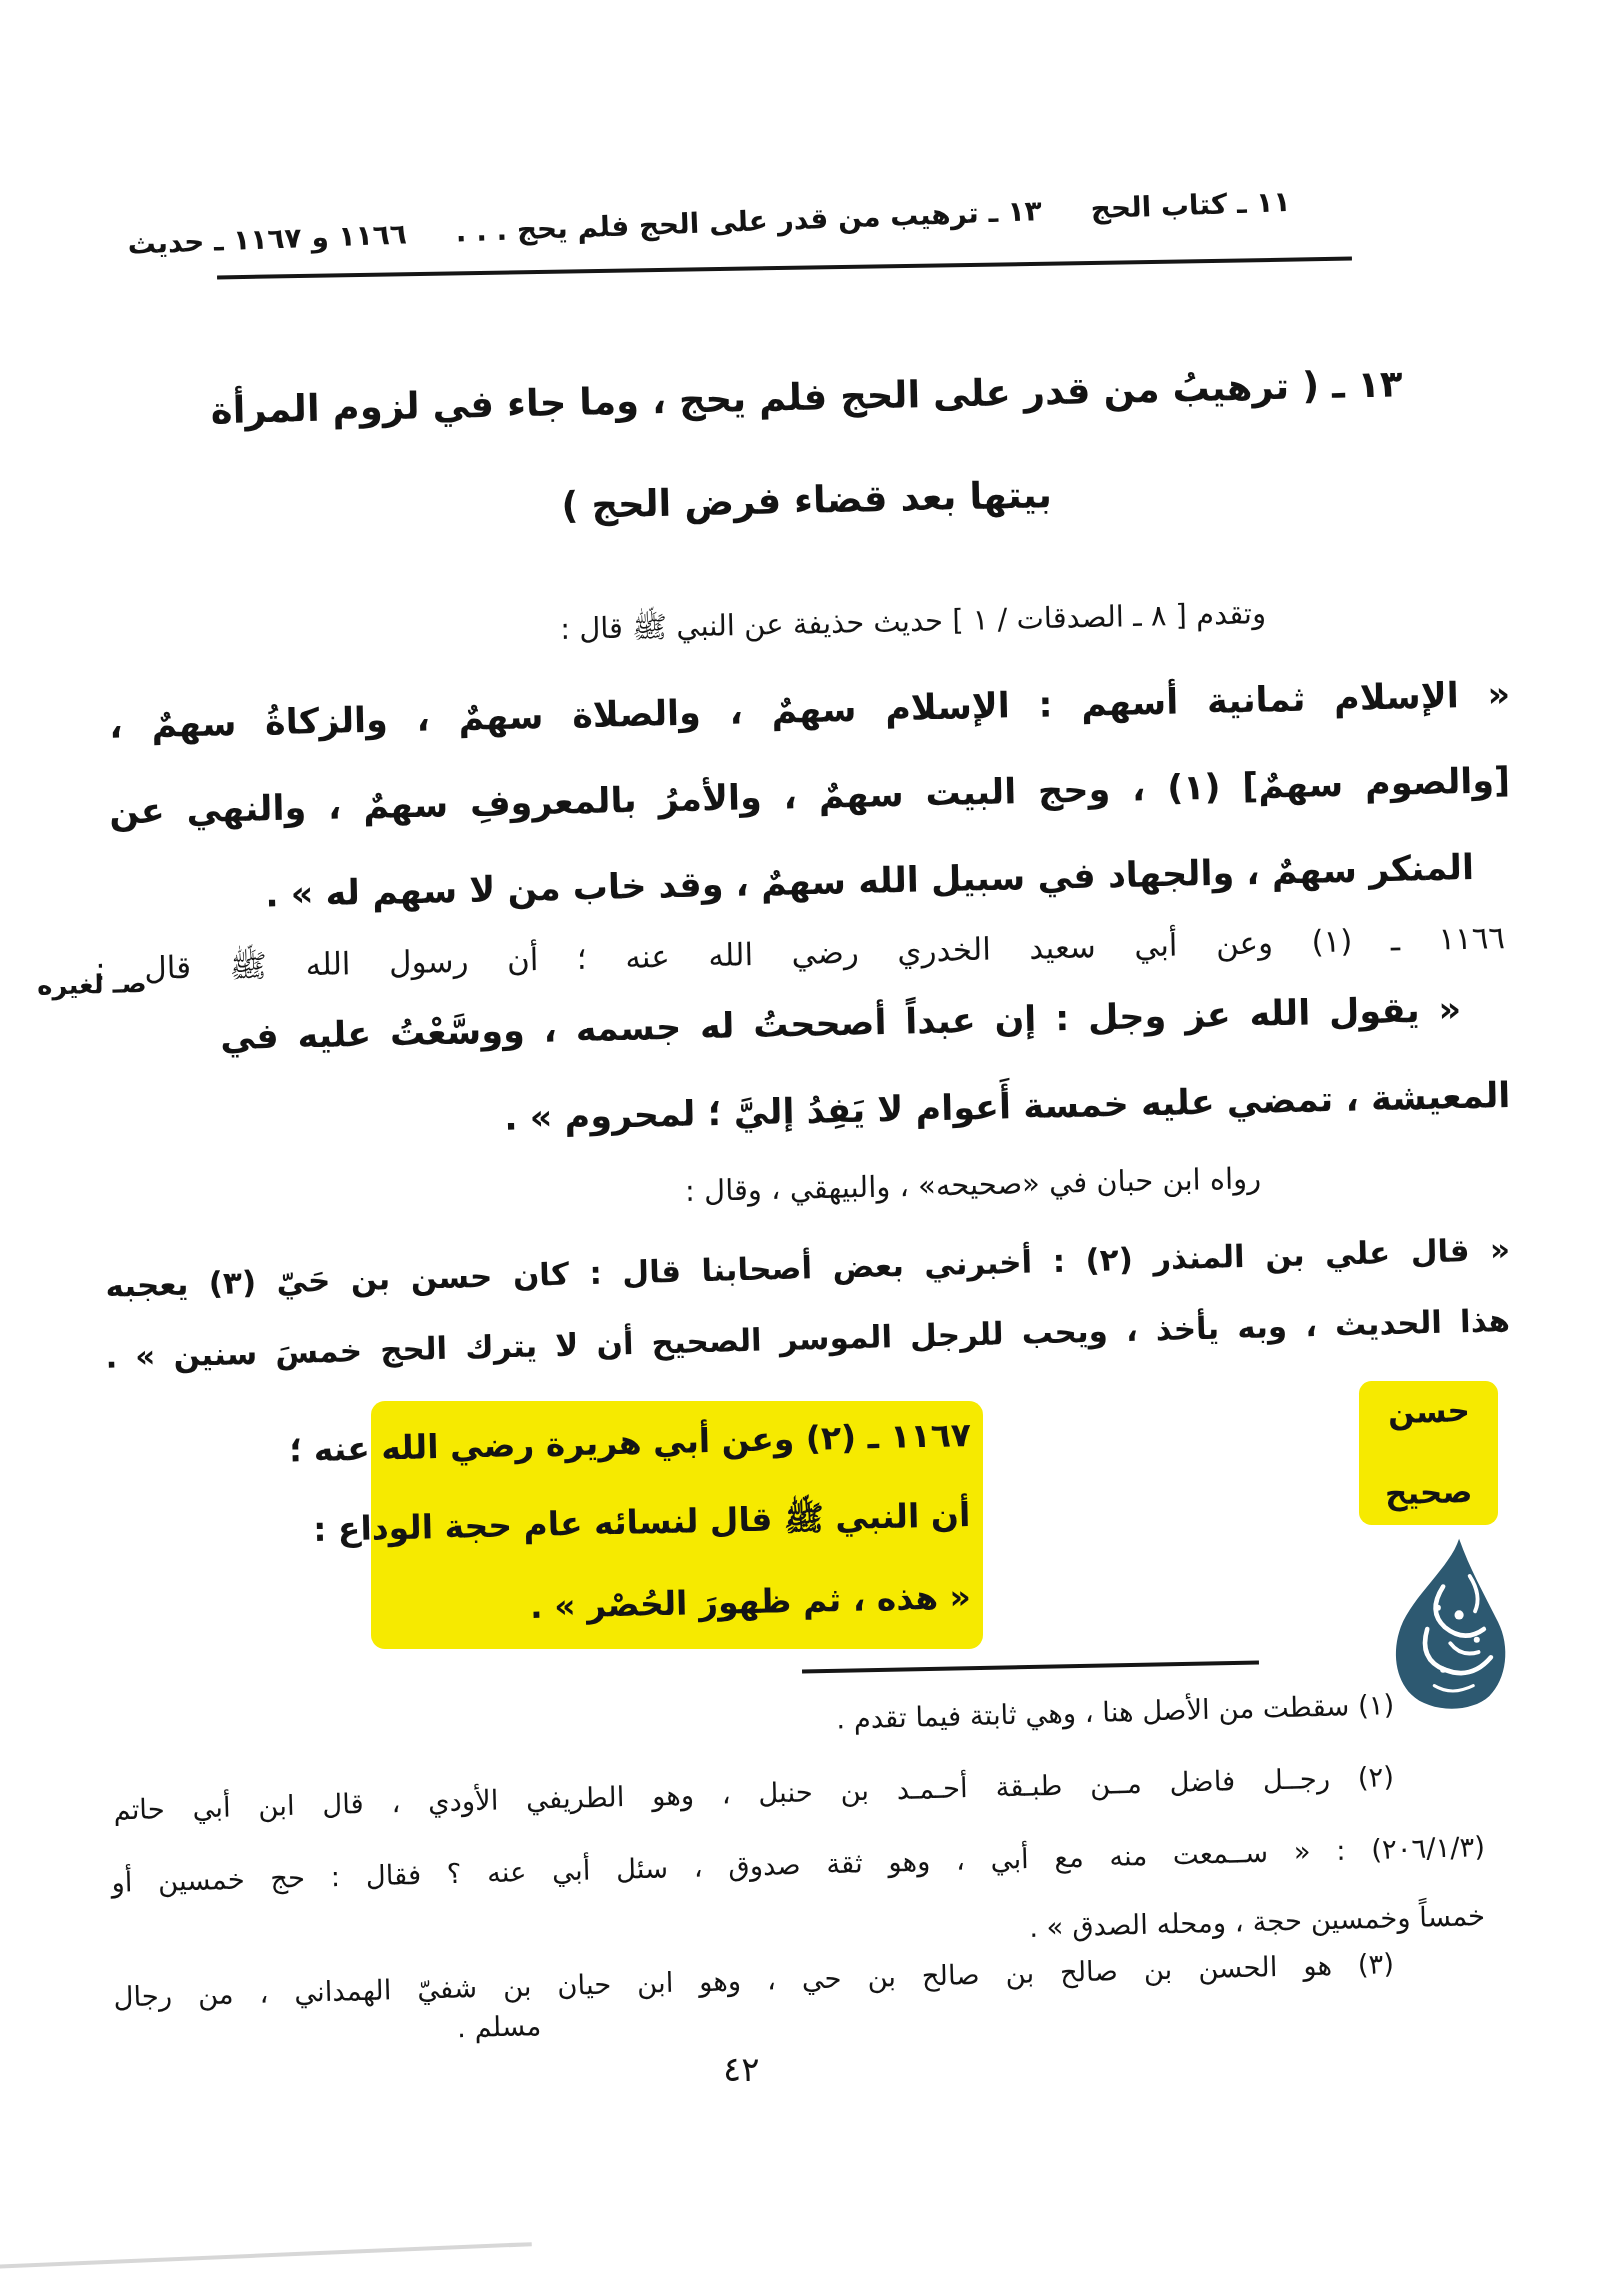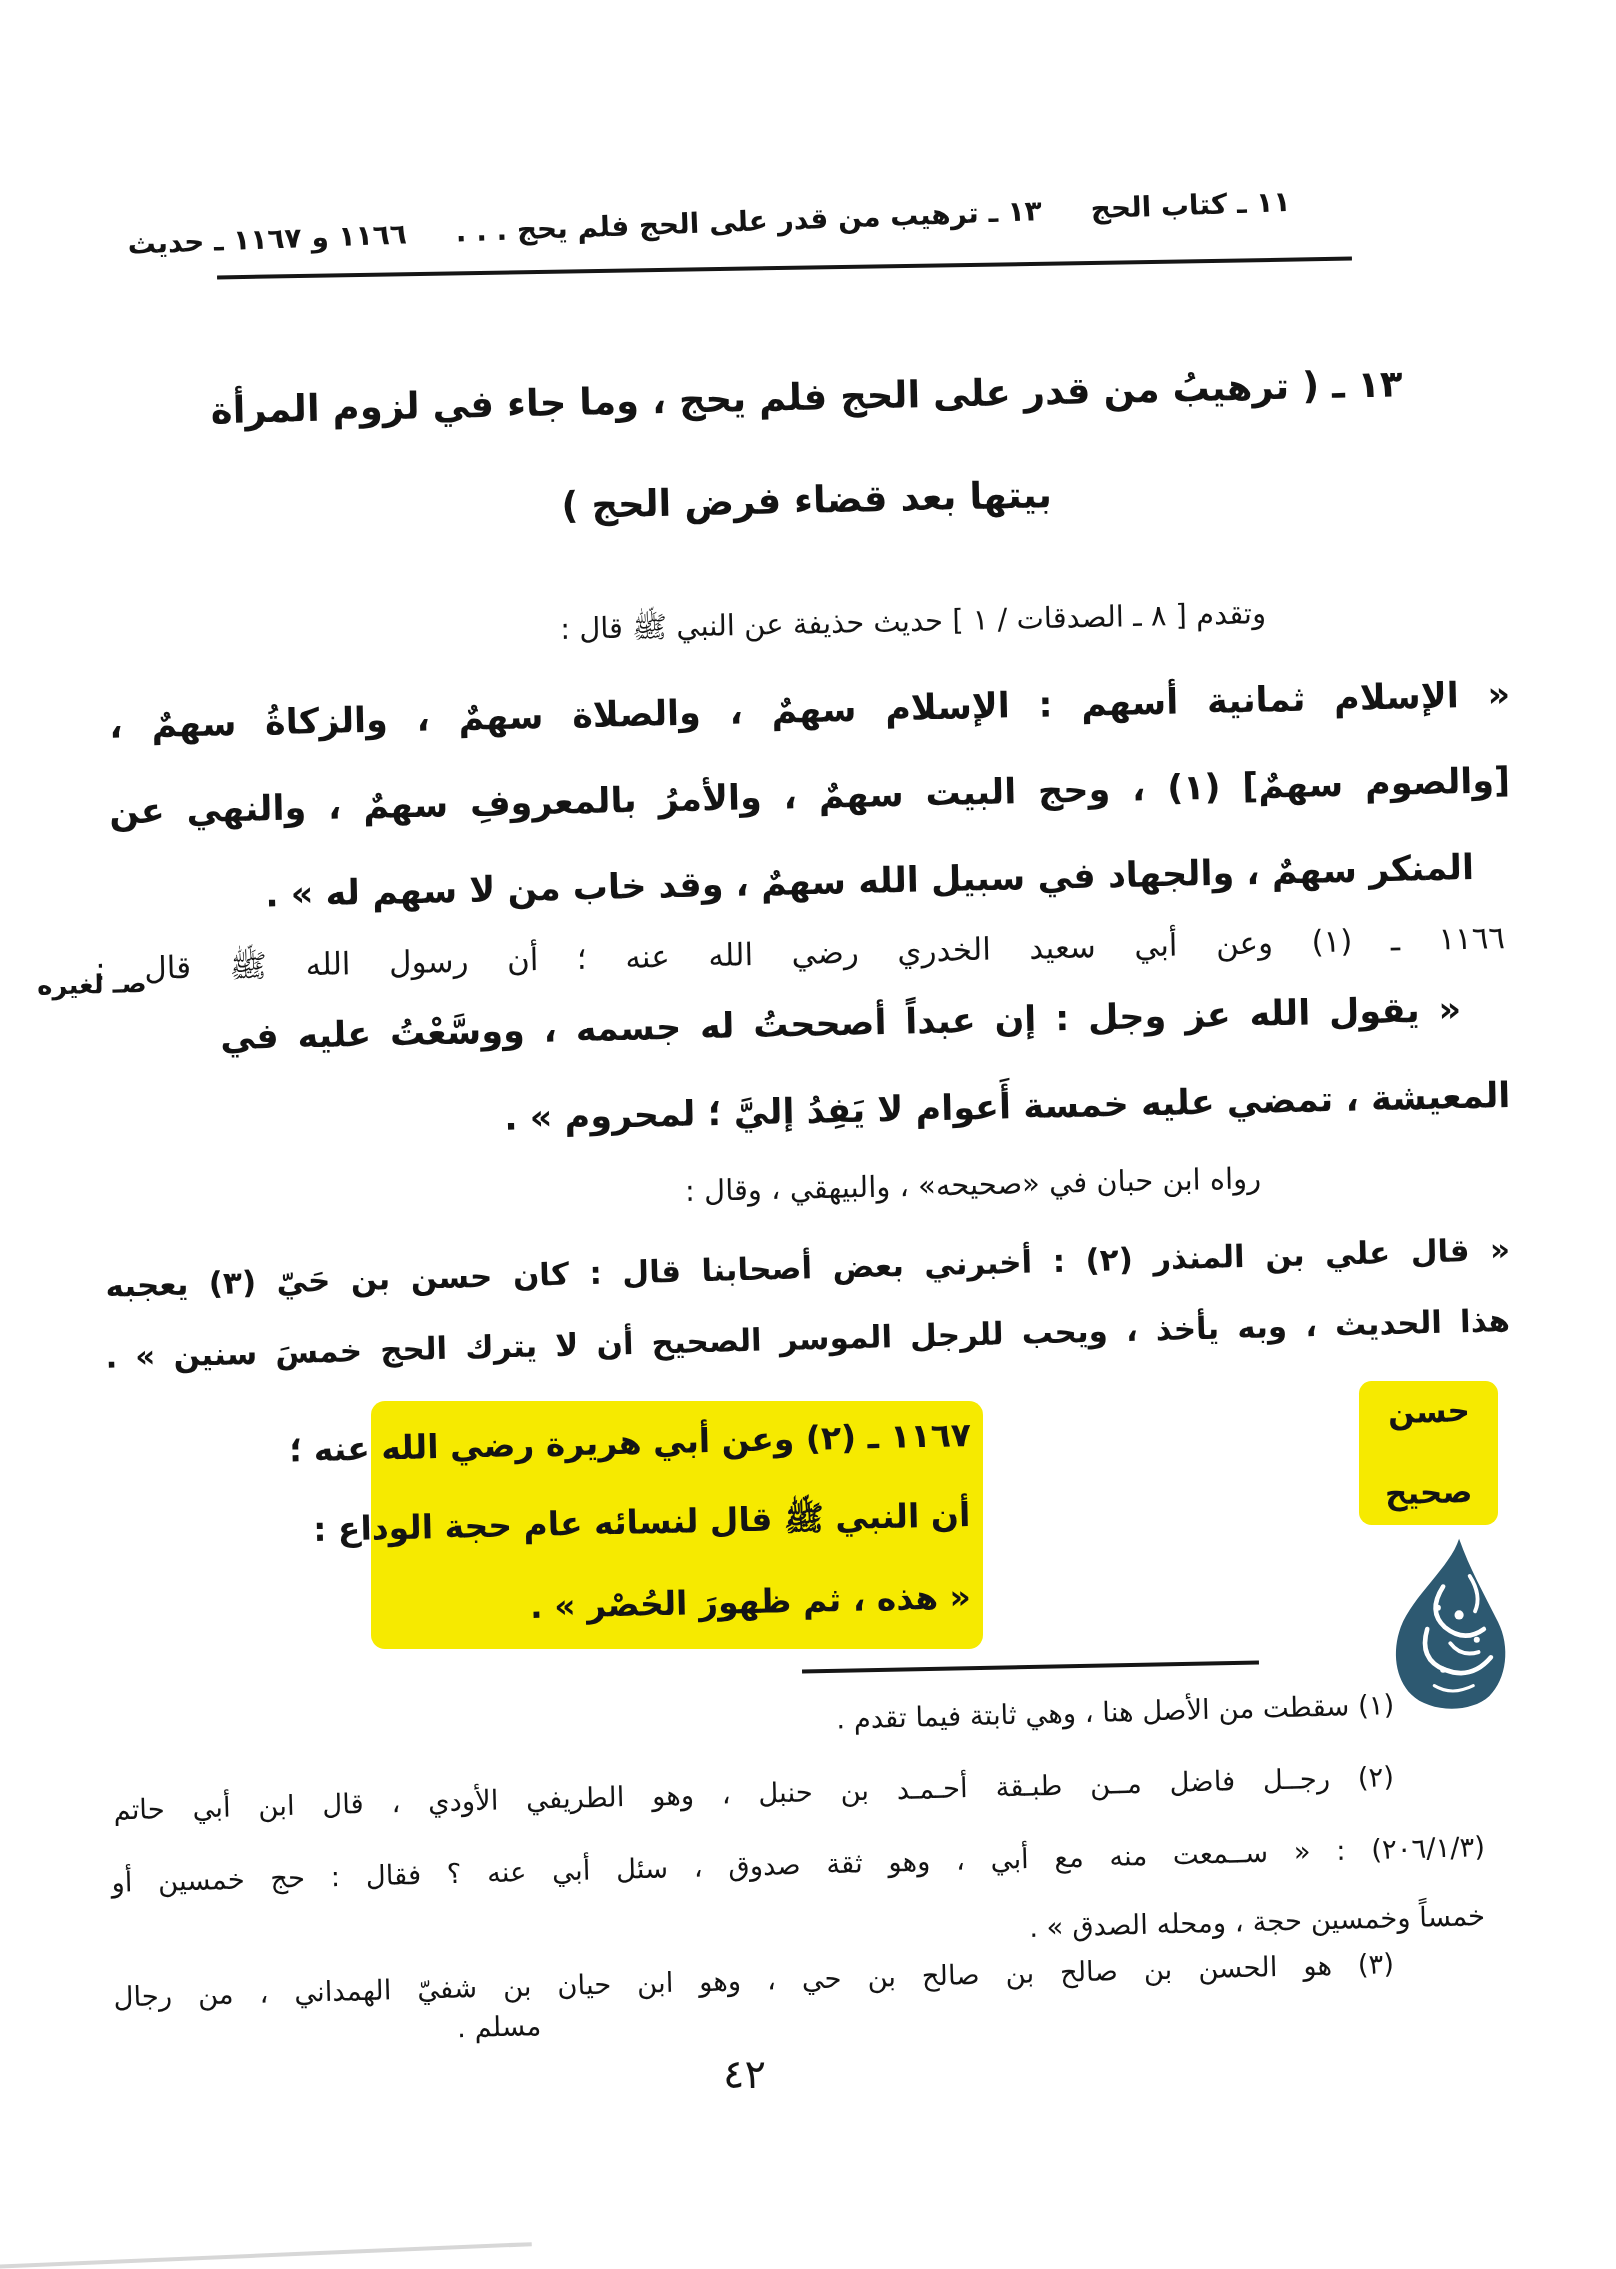--- a/index.html
+++ b/index.html
@@ -88,18 +88,18 @@
 
   <div class="rule" style="left:802px;top:1665px;width:457px;height:4.4px;transform:rotate(-1.1deg);"></div>
 
   <div class="line t2" style="right:222px;top:1685px;font-size:27.5px;">(١) سقطت من الأصل هنا ، وهي ثابتة فيما تقدم .</div>
   <div class="line t2 just" style="right:222px;top:1757px;width:1281px;font-size:27.5px;">(٢) رجــل فاضل مــن طبـقة أحـمـد بن حنبل ، وهو الطريفي الأودي ، قال ابن أبي حاتم</div>
   <div class="line t2 just" style="right:131px;top:1827px;width:1374px;font-size:27.5px;">(٢٠٦/١/٣) : « ســمعت منه مع أبي ، وهو ثقة صدوق ، سئل أبي عنه ؟ فقال : حج خمسين أو</div>
   <div class="line t2" style="right:131px;top:1896px;font-size:27.5px;">خمساً وخمسين حجة ، ومحله الصدق » .</div>
   <div class="line t2 just" style="right:222px;top:1944px;width:1281px;font-size:27.5px;">(٣) هو الحسن بن صالح بن صالح بن حي ، وهو ابن حيان بن شفيّ الهمداني ، من رجال</div>
   <div class="line t2" style="left:457px;top:2006px;font-size:27.5px;">مسلم .</div>
 
-  <div class="line" style="left:723px;top:2045px;font-size:40px;">٤٢</div>
+  <div class="line" style="left:723px;top:2045px;font-size:34px;">٤٢</div>
 
   <div class="artifact" style="left:-35px;top:2254px;width:567px;height:4.4px;transform:rotate(-2.4deg);"></div>
 
 </div>
 
 
 </body></html>

